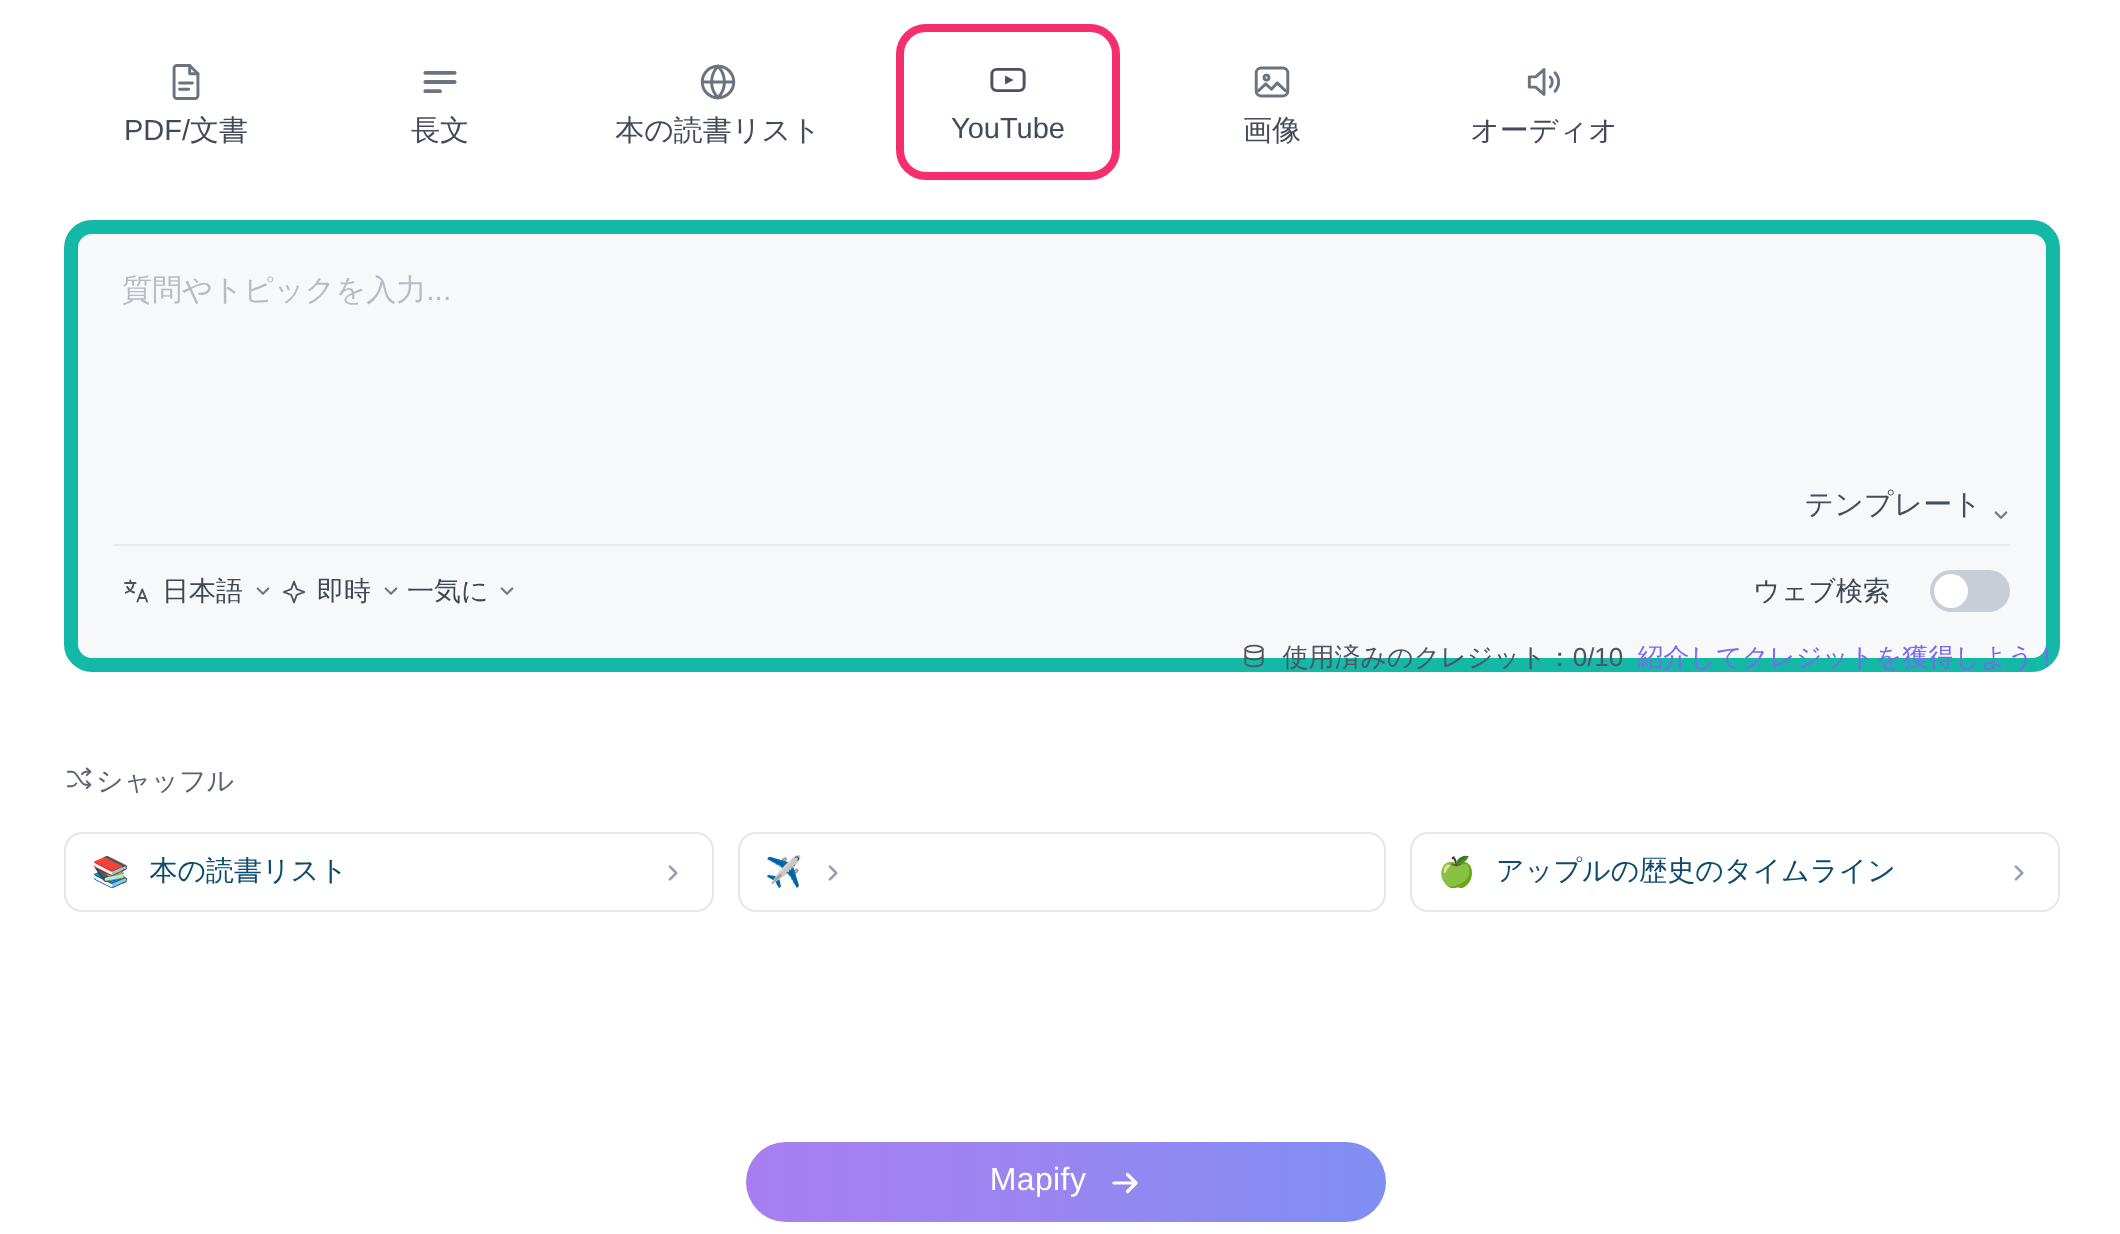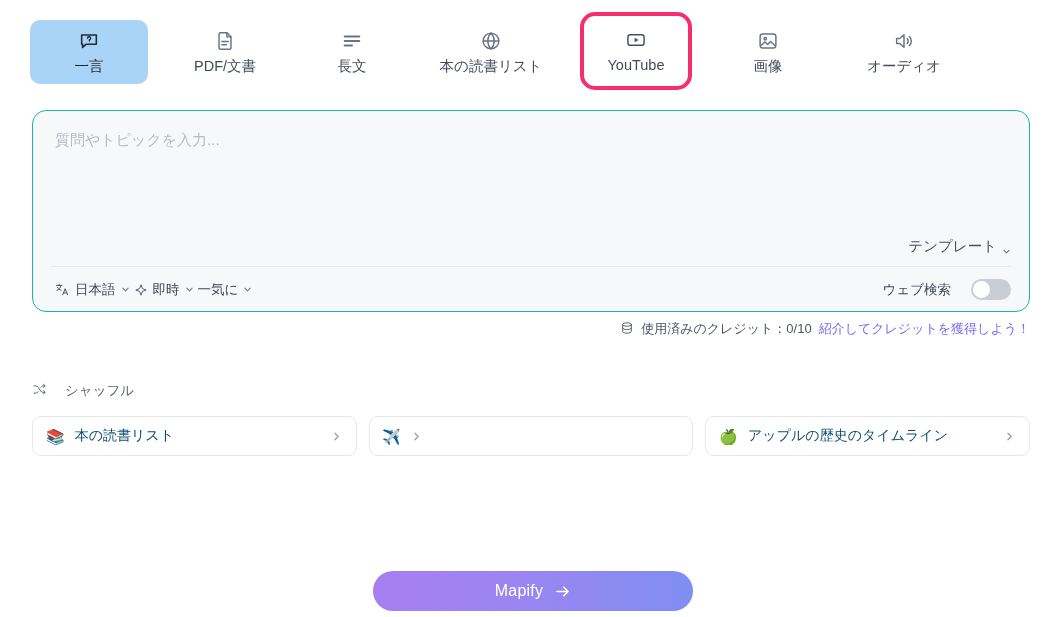--- a/index.html
+++ b/index.html
@@ -85,23 +85,23 @@
   .tab-t4 { width: 104px; margin-left: 18px; height: 70px; margin-top: 16px;}
   .tab-t5 { width: 100px; margin-left: 30px; }
   .tab-t6 { width: 112px; margin-left: 30px; }
 
   
   .composer {
     position: absolute;
     left: 32px;
     top: 110px;
     width: 998px;
-    height: 202px;
+    height: 226px;
     background: #f7f8fa;
-    border: 1px solid #14b8a6;
+    border: 7px solid #14b8a6;
     border-radius: 14px;
   }
 
   .composer-body {
     position: relative;
     height: 155px;
     padding: 18px 22px 0 22px;
   }
 
   .placeholder {
@@ -213,21 +213,21 @@
     cursor: pointer;
   }
 
   
   .shuffle-row {
     position: absolute;
     left: 32px;
     top: 382px;
     display: flex;
     align-items: center;
-    gap: 18px;
+    gap: 1px;
     font-size: 13.5px;
     color: #5b6372;
     cursor: pointer;
   }
 
   .cards {
     position: absolute;
     left: 32px;
     top: 416px;
     width: 998px;
@@ -284,30 +284,20 @@
   .mapify-btn .arrow { line-height: 0; }
   .mapify-btn .arrow svg { display: block; width: 17px; height: 17px; }
 </style>
 </head>
 <body>
 
 <div class="page">
 
   <div class="tabbar">
 
-    <button class="tab tab-t0 is-active">
-      <span class="tab-icon">
-        <svg viewBox="0 0 24 24" fill="none" stroke="#222a36" stroke-width="1.7" stroke-linecap="round" stroke-linejoin="round">
-          <path d="M4 5.5h16v10H9l-4 3.5v-3.5H4z"></path>
-          <path d="M10.4 9.1a1.7 1.7 0 1 1 2 1.7v1" stroke-width="1.5"></path>
-          <circle cx="12.4" cy="13.2" r="0.5" fill="#222a36" stroke="none"></circle>
-        </svg>
-      </span>
-      <span class="tab-label">一言</span>
-    </button>
 
     <button class="tab tab-t1">
       <span class="tab-icon">
         <svg viewBox="0 0 24 24" fill="none" stroke="#6b7280" stroke-width="1.6" stroke-linecap="round" stroke-linejoin="round">
           <path d="M14 3H7a1.5 1.5 0 0 0-1.5 1.5v15A1.5 1.5 0 0 0 7 21h10a1.5 1.5 0 0 0 1.5-1.5V7.5z"></path>
           <path d="M14 3v4.5h4.5"></path>
           <path d="M8.5 12.5h7M8.5 16h5"></path>
         </svg>
       </span>
       <span class="tab-label">PDF/文書</span>

